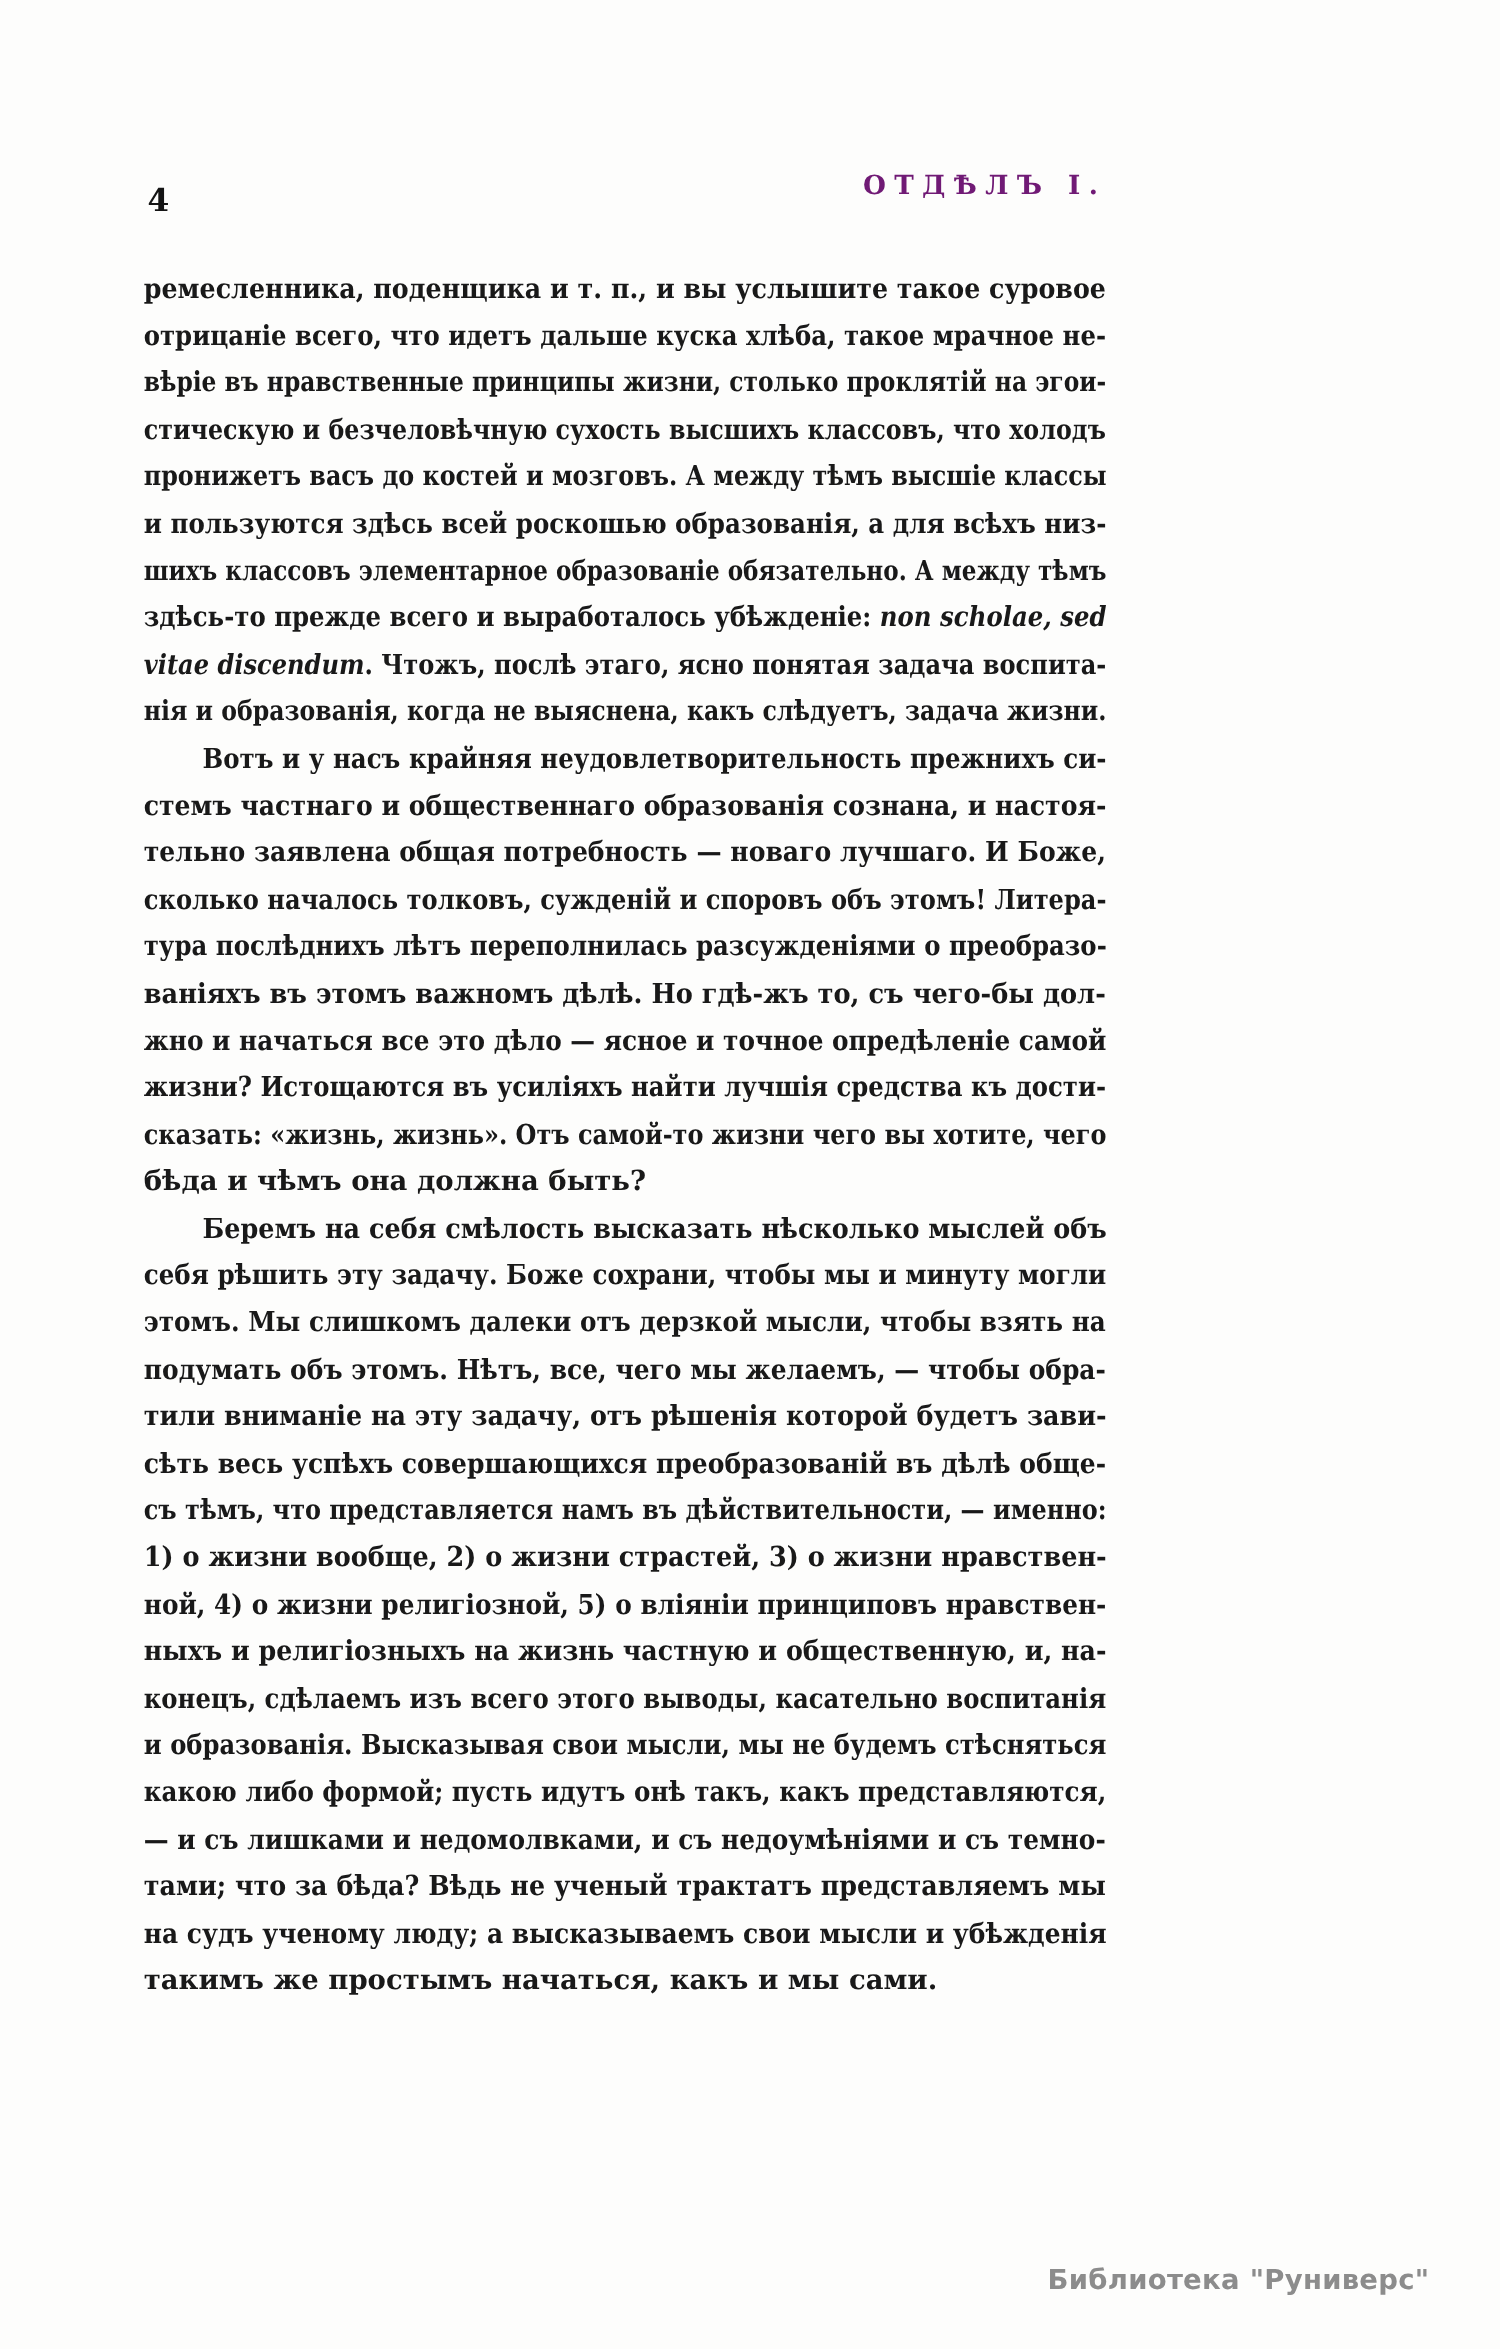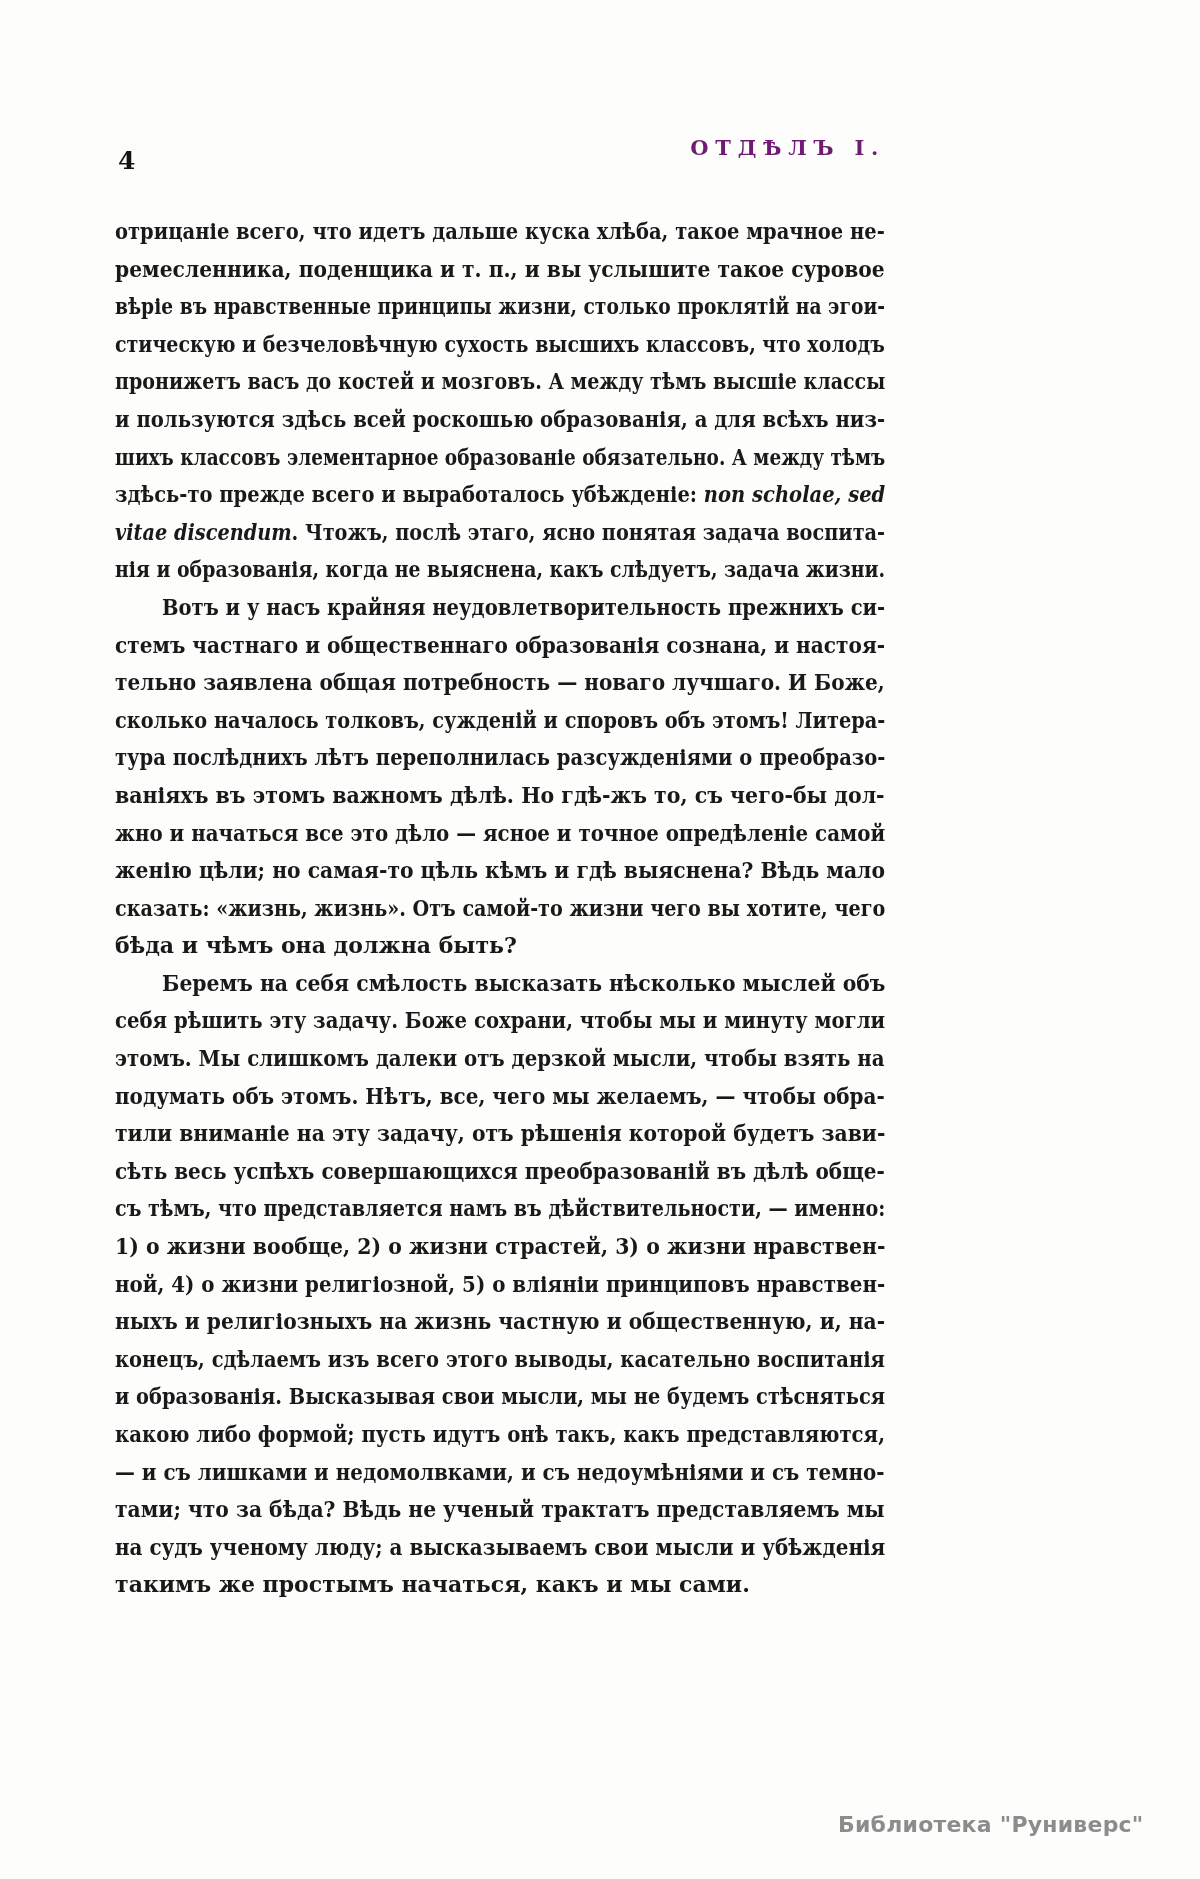--- a/index.html
+++ b/index.html
@@ -63,38 +63,38 @@
     color: #8c8c8c;
     letter-spacing: 0.01em;
   }
 </style>
 </head>
 <body>
 
 <div class="page-number">4</div>
 <div class="section-header">ОТДѢЛЪ I.</div>
 <div class="text-block">
+    <div class="line"><span class="inner" style="transform: scaleX(0.921053);"><span>ремесленника, поденщика и т. п., и вы услышите такое суровое</span></span></div>
     <div class="line"><span class="inner" style="transform: scaleX(0.886076);"><span>отрицаніе всего, что идетъ дальше куска хлѣба, такое мрачное не-</span></span></div>
-    <div class="line"><span class="inner" style="transform: scaleX(0.921053);"><span>ремесленника, поденщика и т. п., и вы услышите такое суровое</span></span></div>
     <div class="line"><span class="inner" style="transform: scaleX(0.848953);"><span>вѣріе въ нравственные принципы жизни, столько проклятій на эгои-</span></span></div>
     <div class="line"><span class="inner" style="transform: scaleX(0.864198);"><span>стическую и безчеловѣчную сухость высшихъ классовъ, что холодъ</span></span></div>
     <div class="line"><span class="inner" style="transform: scaleX(0.866142);"><span>пронижетъ васъ до костей и мозговъ. А между тѣмъ высшіе классы</span></span></div>
     <div class="line"><span class="inner" style="transform: scaleX(0.892236);"><span>и пользуются здѣсь всей роскошью образованія, а для всѣхъ низ-</span></span></div>
     <div class="line"><span class="inner" style="transform: scaleX(0.840611);"><span>шихъ классовъ элементарное образованіе обязательно. А между тѣмъ</span></span></div>
     <div class="line"><span class="inner" style="transform: scaleX(0.887097);"><span>здѣсь-то прежде всего и выработалось убѣжденіе: </span><span class="lat">non scholae, sed</span></span></div>
     <div class="line"><span class="inner" style="transform: scaleX(0.876993);"><span class="lat">vitae discendum</span><span>. Чтожъ, послѣ этаго, ясно понятая задача воспита-</span></span></div>
     <div class="line"><span class="inner" style="transform: scaleX(0.857461);"><span>нія и образованія, когда не выяснена, какъ слѣдуетъ, задача жизни.</span></span></div>
     <div class="line indent"><span class="inner" style="transform: scaleX(0.890394);"><span>Вотъ и у насъ крайняя неудовлетворительность прежнихъ си-</span></span></div>
     <div class="line"><span class="inner" style="transform: scaleX(0.913405);"><span>стемъ частнаго и общественнаго образованія сознана, и настоя-</span></span></div>
     <div class="line"><span class="inner" style="transform: scaleX(0.913405);"><span>тельно заявлена общая потребность — новаго лучшаго. И Боже,</span></span></div>
     <div class="line"><span class="inner" style="transform: scaleX(0.877993);"><span>сколько началось толковъ, сужденій и споровъ объ этомъ! Литера-</span></span></div>
     <div class="line"><span class="inner" style="transform: scaleX(0.887097);"><span>тура послѣднихъ лѣтъ переполнилась разсужденіями о преобразо-</span></span></div>
     <div class="line"><span class="inner" style="transform: scaleX(0.932203);"><span>ваніяхъ въ этомъ важномъ дѣлѣ. Но гдѣ-жъ то, съ чего-бы дол-</span></span></div>
     <div class="line"><span class="inner" style="transform: scaleX(0.900585);"><span>жно и начаться все это дѣло — ясное и точное опредѣленіе самой</span></span></div>
-    <div class="line"><span class="inner" style="transform: scaleX(0.923261);"><span>женію цѣли; но самая-то цѣль кѣмъ и гдѣ выяснена? Вѣдь мало</span></span></div>
+    <div class="line"><span class="inner" style="transform: scaleX(0.884041);"><span>жизни? Истощаются въ усиліяхъ найти лучшія средства къ дости-</span></span></div>
     <div class="line"><span class="inner" style="transform: scaleX(0.871041);"><span>сказать: «жизнь, жизнь». Отъ самой-то жизни чего вы хотите, чего</span></span></div>
     <div class="line"><span class="inner"><span>бѣда и чѣмъ она должна быть?</span></span></div>
     <div class="line indent"><span class="inner" style="transform: scaleX(0.925736);"><span>Беремъ на себя смѣлость высказать нѣсколько мыслей объ</span></span></div>
     <div class="line"><span class="inner" style="transform: scaleX(0.893271);"><span>себя рѣшить эту задачу. Боже сохрани, чтобы мы и минуту могли</span></span></div>
     <div class="line"><span class="inner" style="transform: scaleX(0.898483);"><span>этомъ. Мы слишкомъ далеки отъ дерзкой мысли, чтобы взять на</span></span></div>
     <div class="line"><span class="inner" style="transform: scaleX(0.906949);"><span>подумать объ этомъ. Нѣтъ, все, чего мы желаемъ, — чтобы обра-</span></span></div>
     <div class="line"><span class="inner" style="transform: scaleX(0.92437);"><span>тили вниманіе на эту задачу, отъ рѣшенія которой будетъ зави-</span></span></div>
     <div class="line"><span class="inner" style="transform: scaleX(0.909091);"><span>сѣть весь успѣхъ совершающихся преобразованій въ дѣлѣ обще-</span></span></div>
     <div class="line"><span class="inner" style="transform: scaleX(0.871041);"><span>съ тѣмъ, что представляется намъ въ дѣйствительности, — именно:</span></span></div>
     <div class="line"><span class="inner" style="transform: scaleX(0.92883);"><span>1) о жизни вообще, 2) о жизни страстей, 3) о жизни нравствен-</span></span></div>

